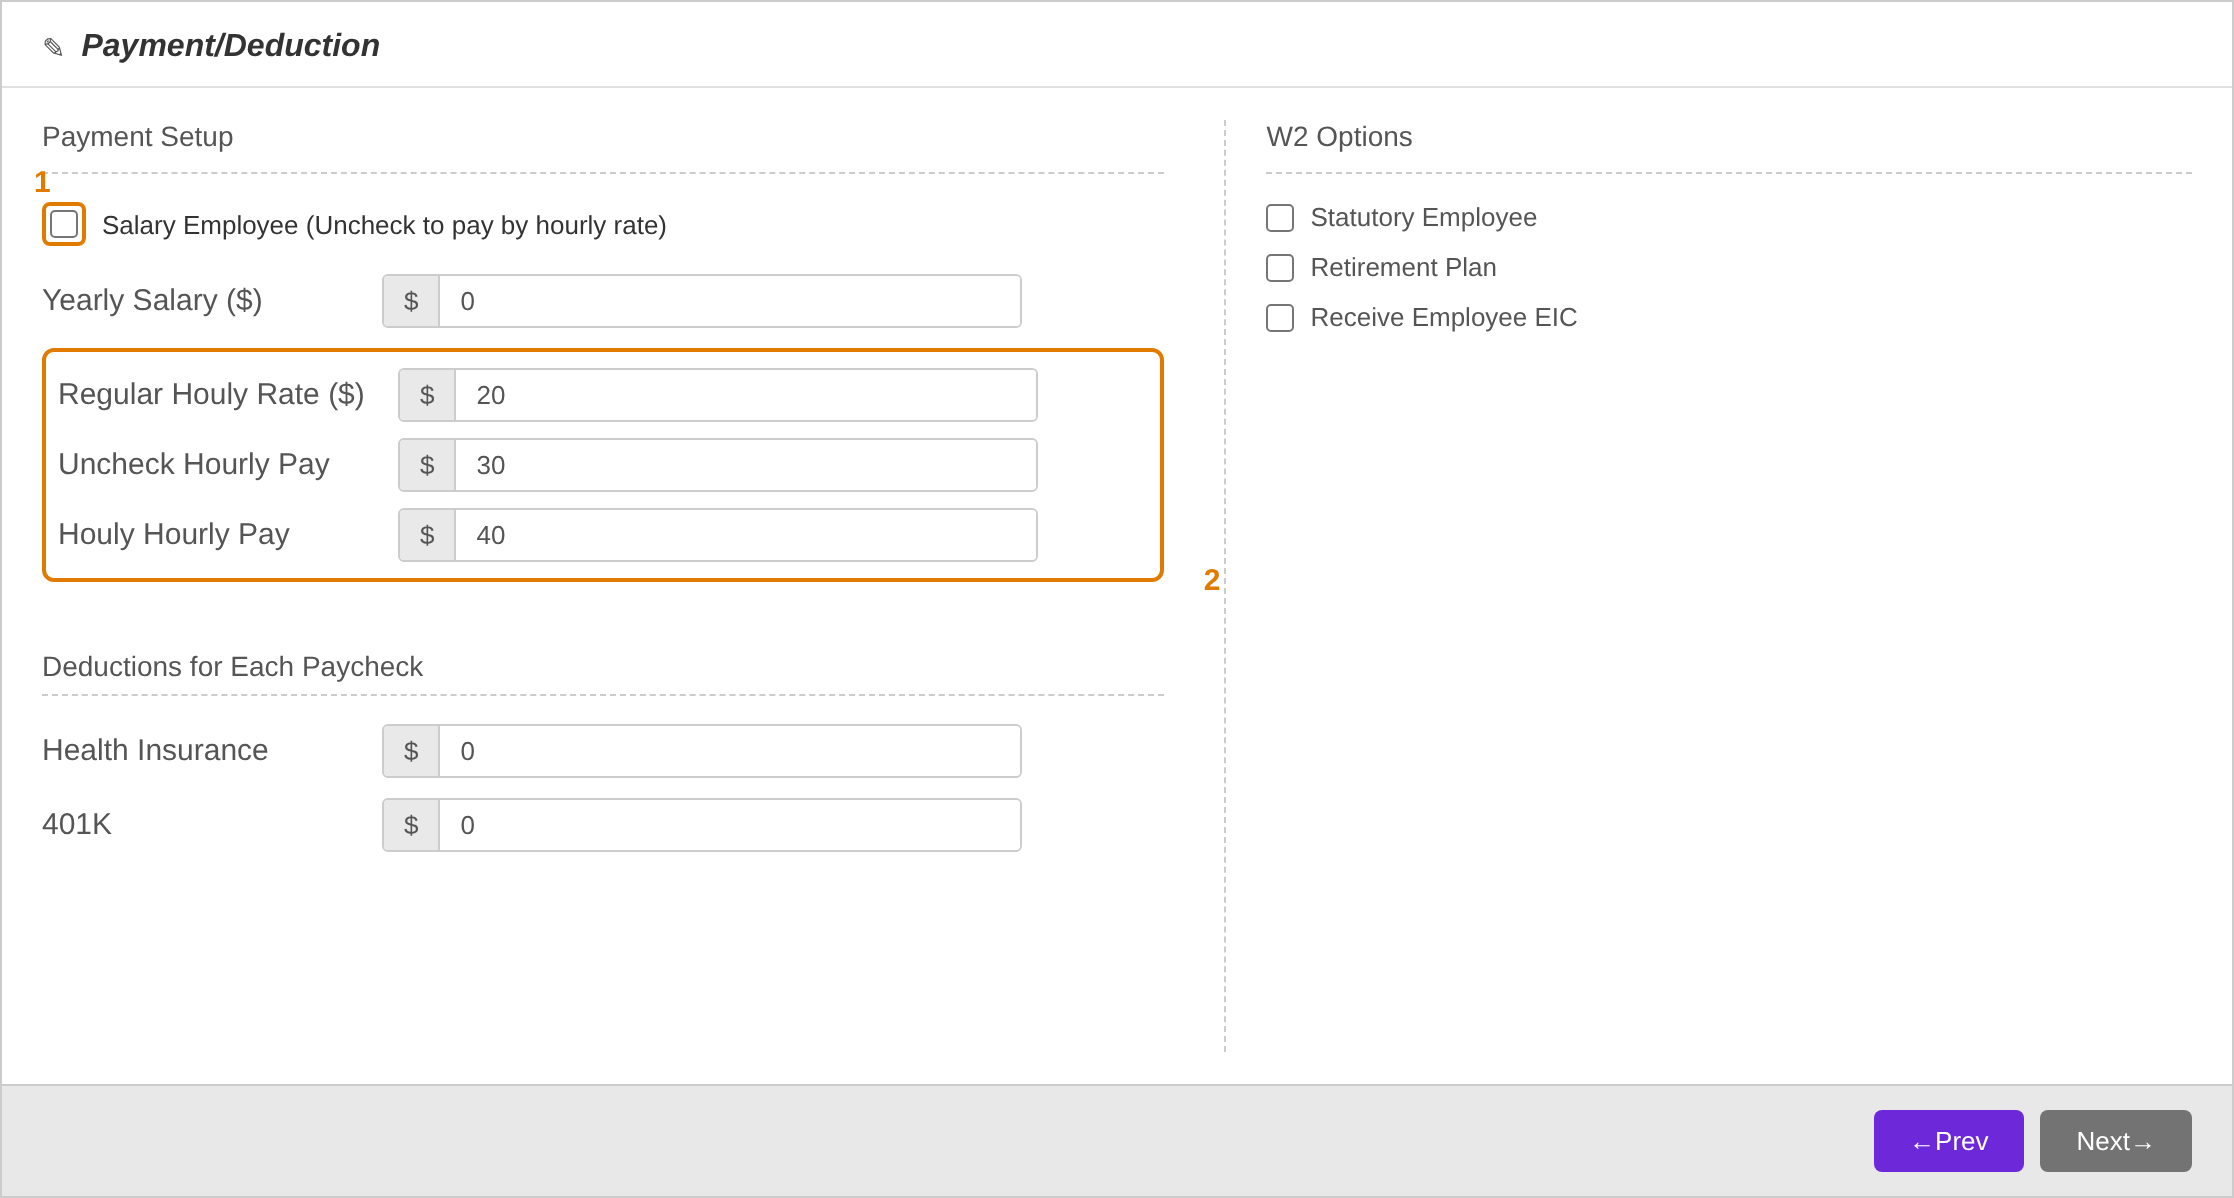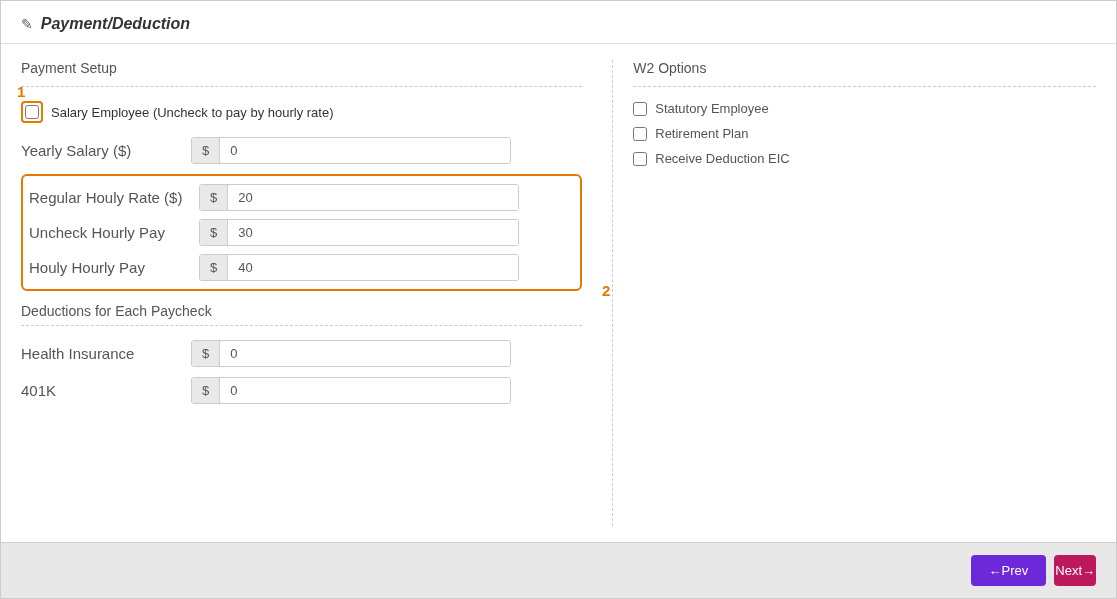--- a/index.html
+++ b/index.html
@@ -141,21 +141,21 @@
       font-weight: bold;
       color: #e07b00;
     }
     .hourly-group .field-row {
       margin-bottom: 8px;
     }
     .hourly-group .field-row:last-child {
       margin-bottom: 0;
     }
     .deductions-section {
-      margin-top: 12px;
+      margin-top: 34px;
     }
     .deductions-section .section-title {
       margin-bottom: 6px;
     }
     
     .w2-checkbox-row {
       display: flex;
       align-items: center;
       gap: 8px;
       margin-bottom: 10px;
@@ -176,24 +176,24 @@
       border: none;
       padding: 8px 18px;
       border-radius: 4px;
       cursor: pointer;
       font-size: 13px;
       display: flex;
       align-items: center;
       gap: 6px;
     }
     .btn-next {
-      background: #be185d;
+      background: #737373;
       color: #fff;
       border: none;
-      padding: 8px 1px;
+      padding: 8px 18px;
       border-radius: 4px;
       cursor: pointer;
       font-size: 13px;
       display: flex;
       align-items: center;
       gap: 6px;
     }
   </style>
 </head>
 <body>
@@ -286,21 +286,21 @@
         <label for="statutory-cb">Statutory Employee</label>
       </div>
 
       <div class="w2-checkbox-row">
         <input type="checkbox" id="retirement-cb" style="">
         <label for="retirement-cb">Retirement Plan</label>
       </div>
 
       <div class="w2-checkbox-row">
         <input type="checkbox" id="eic-cb" style="">
-        <label for="eic-cb">Receive Deduction EIC</label>
+        <label for="eic-cb">Receive Employee EIC</label>
       </div>
     </div>
 
   </div>
 
   <div class="page-footer">
     <button class="btn-prev">←Prev</button>
     <button class="btn-next">Next→</button>
   </div>
 

